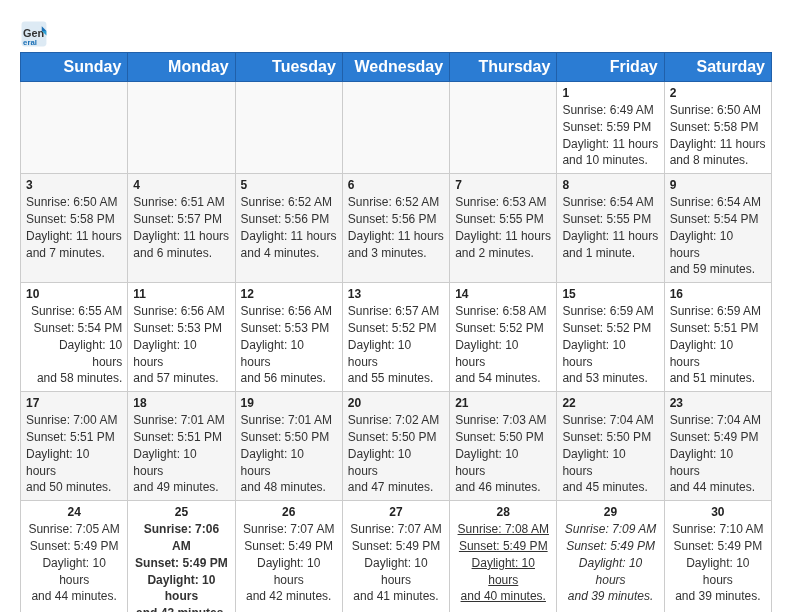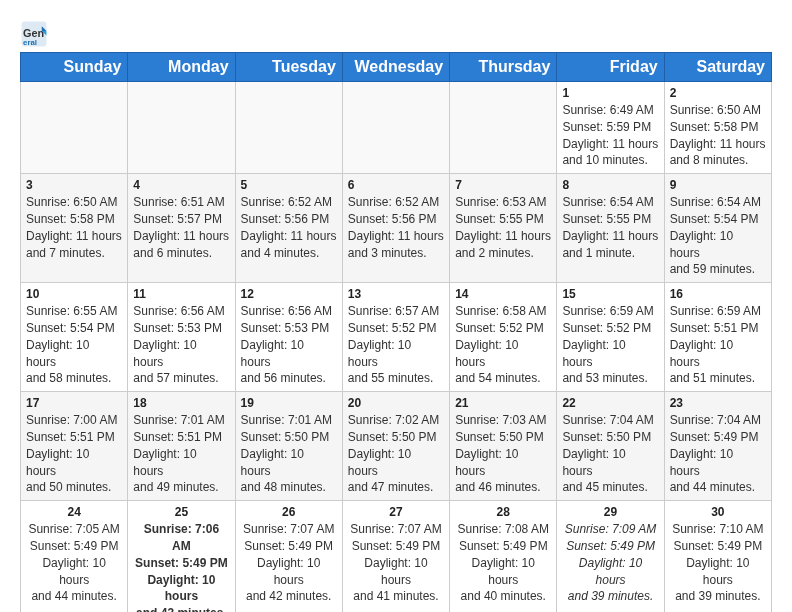--- a/index.html
+++ b/index.html
@@ -211,21 +211,21 @@
             <span class="day-number">9</span>
             <div class="day-info" style="white-space: pre-line;">Sunrise: 6:54 AM
 Sunset: 5:54 PM
 Daylight: 10 hours
 and 59 minutes.</div>
           </td>
         </tr>
         <tr class="cal-row-3">
           <td>
             <span class="day-number">10</span>
-            <div class="day-info" style="white-space: pre-line;">Sunrise: 6:55 AM
+            <div class="day-info" style="white-space: pre-line; text-align: right;">Sunrise: 6:55 AM
 Sunset: 5:54 PM
 Daylight: 10 hours
 and 58 minutes.</div>
           </td>
           <td>
             <span class="day-number">11</span>
             <div class="day-info" style="white-space: pre-line;">Sunrise: 6:56 AM
 Sunset: 5:53 PM
 Daylight: 10 hours
 and 57 minutes.</div>
@@ -341,21 +341,21 @@
           </td>
           <td>
             <span class="day-number">27</span>
             <div class="day-info" style="white-space: pre-line;">Sunrise: 7:07 AM
 Sunset: 5:49 PM
 Daylight: 10 hours
 and 41 minutes.</div>
           </td>
           <td>
             <span class="day-number">28</span>
-            <div class="day-info" style="white-space: pre-line;">Sunrise: 7:08 AM
+            <div class="day-info" style="white-space: pre-line; text-decoration: underline;">Sunrise: 7:08 AM
 Sunset: 5:49 PM
 Daylight: 10 hours
 and 40 minutes.</div>
           </td>
           <td>
             <span class="day-number">29</span>
             <div class="day-info" style="white-space: pre-line; font-style: italic;">Sunrise: 7:09 AM
 Sunset: 5:49 PM
 Daylight: 10 hours
 and 39 minutes.</div>

